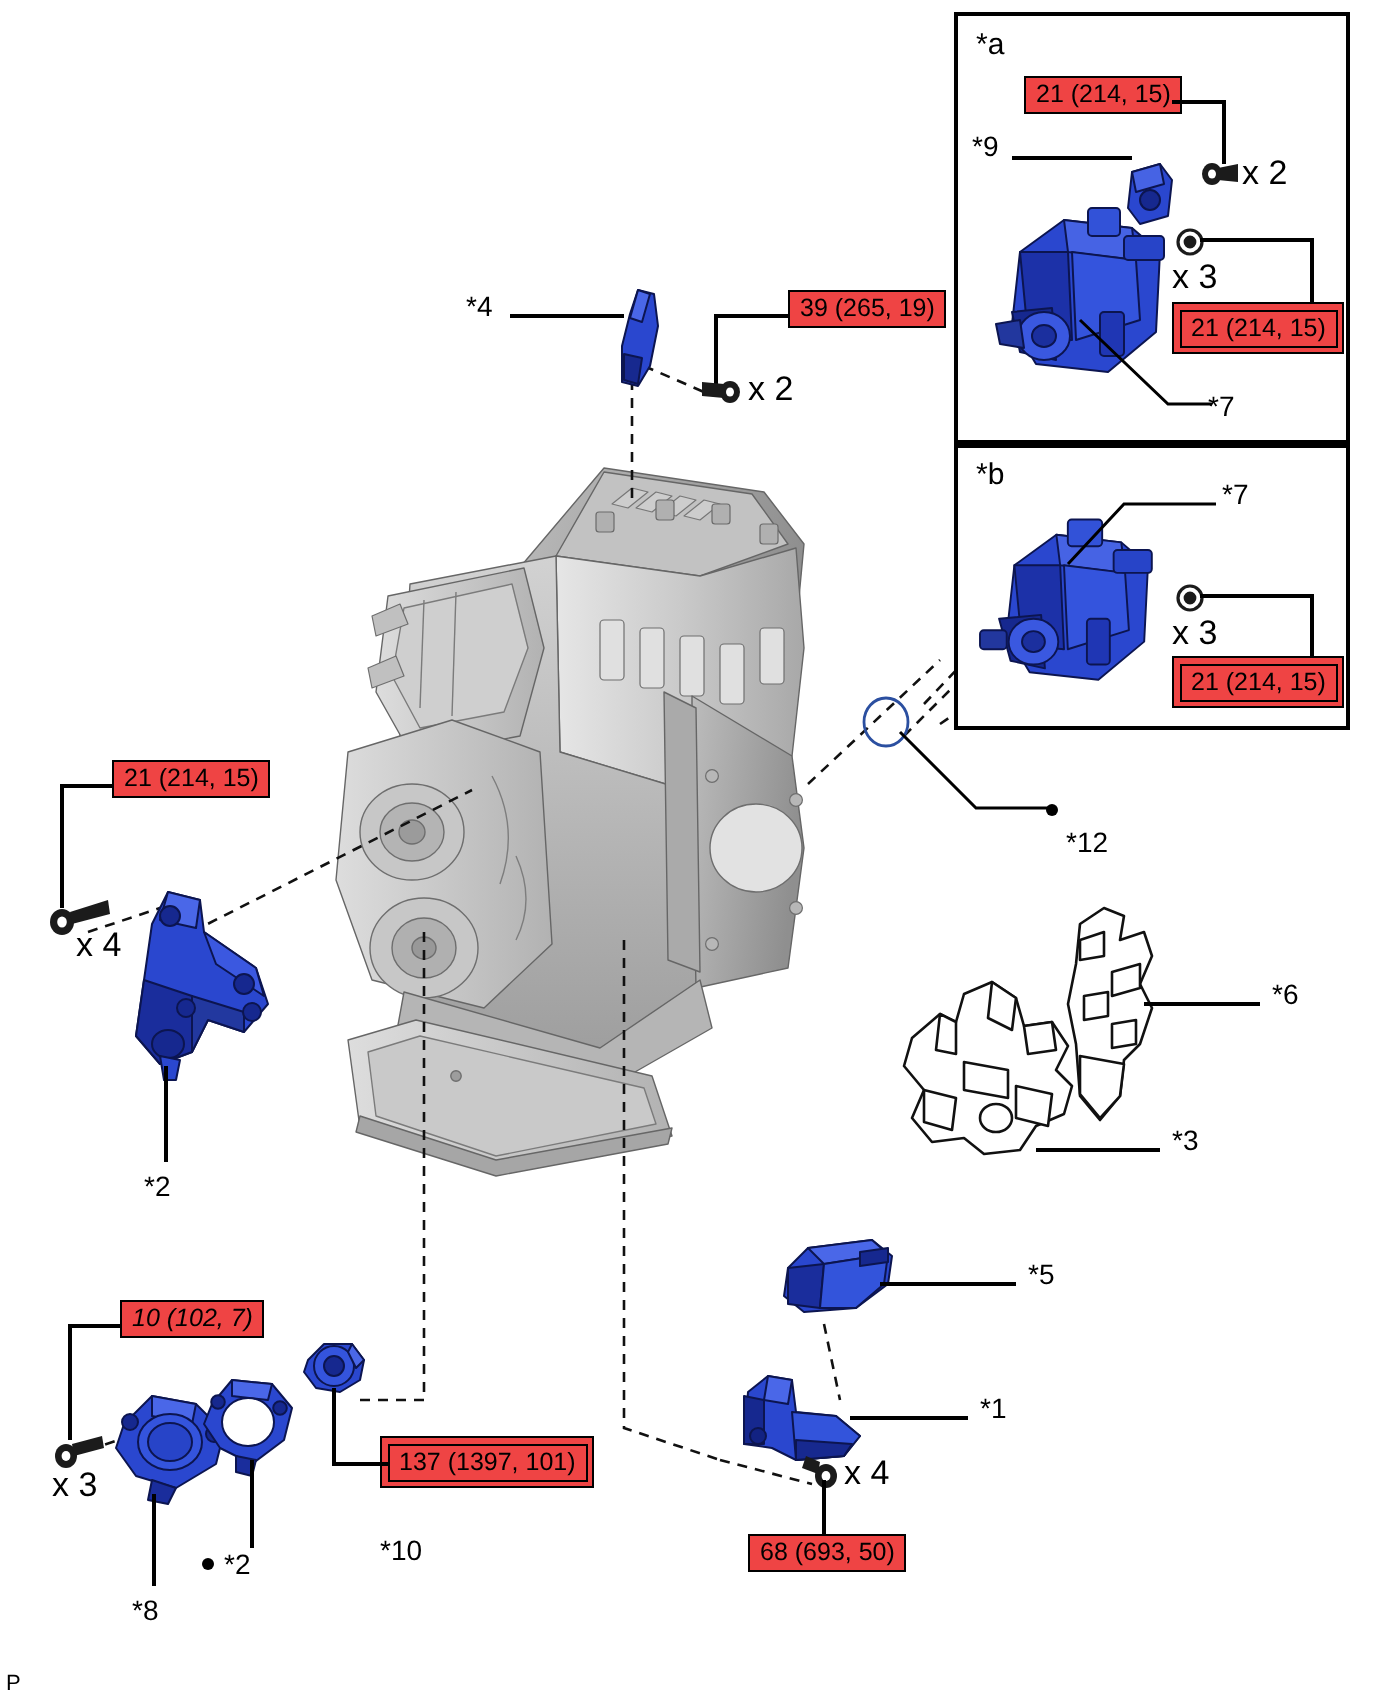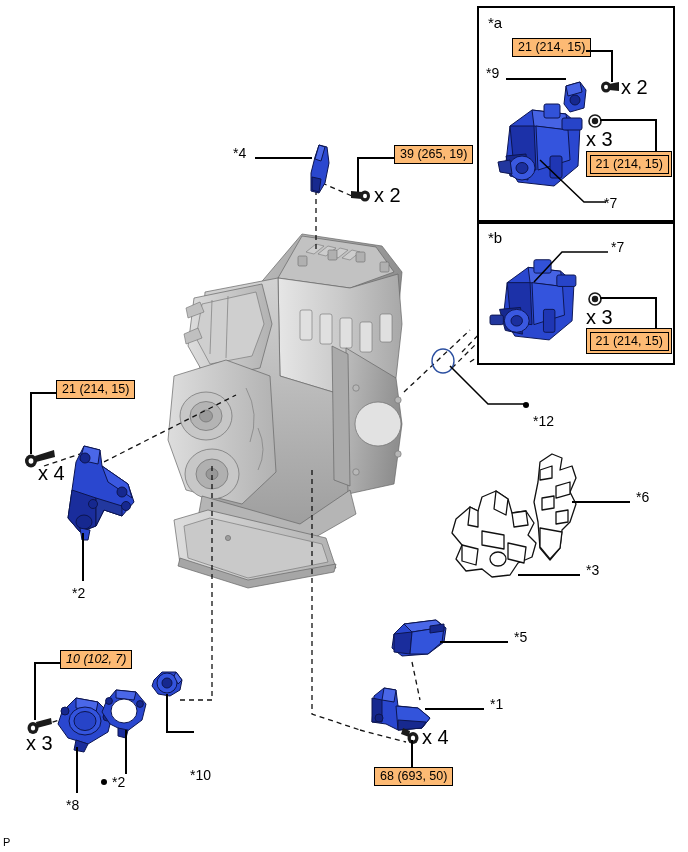--- a/index.html
+++ b/index.html
@@ -8,32 +8,32 @@
   #stage{position:absolute;left:0;top:0;width:688px;height:852px;}
 
   
   .abs{position:absolute;}
 
   
   .ref{font-size:14px;line-height:14px;letter-spacing:0px;white-space:nowrap;}
   .ref.big{font-size:15px;}
 
   
-  .tbox{border:1.6px solid #000;background:#fdba74;padding:1px 5px 2px 5px;
+  .tbox{border:1.6px solid #000;background:#ef4444;padding:1px 5px 2px 5px;
         font-size:12.5px;line-height:14px;white-space:nowrap;}
   .tbox.dbl{border:1.6px solid #000;padding:2.5px;}
   .tbox.dbl > span{display:block;border:1.6px solid #000;padding:1px 5px 2px 5px;}
 
   
   .lead{background:#000;}
   .lead.h{height:1.5px;}
   .lead.v{width:1.5px;}
 
   
-  .qty{font-size:20px;line-height:14px;white-space:nowrap;}
+  .qty{font-size:17px;line-height:14px;white-space:nowrap;}
 
   
   .panel{border:2px solid #000;background:#fff;box-sizing:border-box;}
 
   
   .dot{width:6px;height:6px;border-radius:50%;background:#000;}
 
   svg{display:block;overflow:visible;}
   .pg{font-size:11px;}
 </style>
@@ -453,19 +453,22 @@
   <div class="abs lead v" style="left:125px;top:730px;height:44px;"></div>
 
   <svg class="abs" style="left:150px;top:668px;" width="36" height="32" viewBox="0 0 36 32">
     <g stroke="#0c1550" stroke-width="1" stroke-linejoin="round">
       <path d="M4 12 L12 4 L26 4 L32 12 L30 22 L20 28 L8 26 L2 18 Z" fill="#2a47cf"></path>
       <ellipse cx="17" cy="15" rx="10" ry="10" fill="#3454dd"></ellipse>
       <ellipse cx="17" cy="15" rx="5" ry="5" fill="#16288f"></ellipse>
       <path d="M26 4 L32 12 L28 16 L24 8 Z" fill="#4a67e8"></path>
     </g>
   </svg>
+  <div class="abs tbox dbl" style="left:190px;top:718px;">
+    <span>137 (1397, 101)</span>
+  </div>
   <div class="abs lead v" style="left:166px;top:694px;height:38px;"></div>
   <div class="abs lead h" style="left:166px;top:731px;width:28px;"></div>
   <div class="abs ref" style="left:190px;top:748px;margin-top:20px;">*10</div>
 
   <div class="abs pg" style="left:3px;top:836px;">P</div>
 
 </div>
 
 </body></html>

